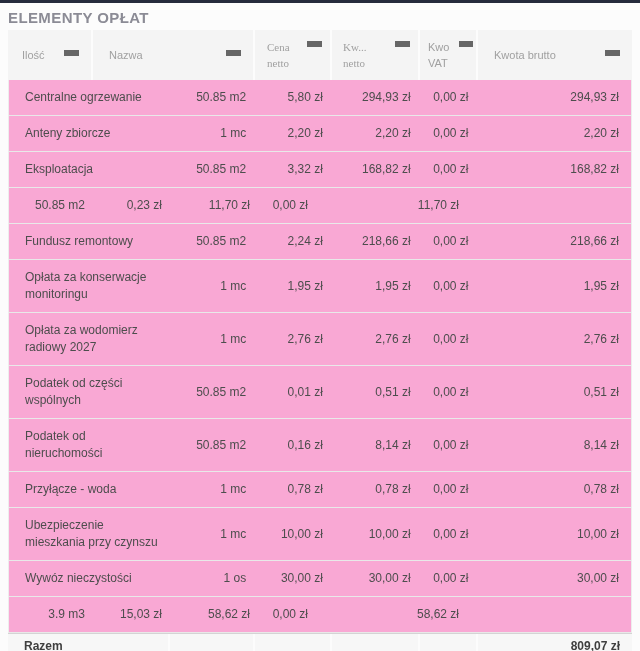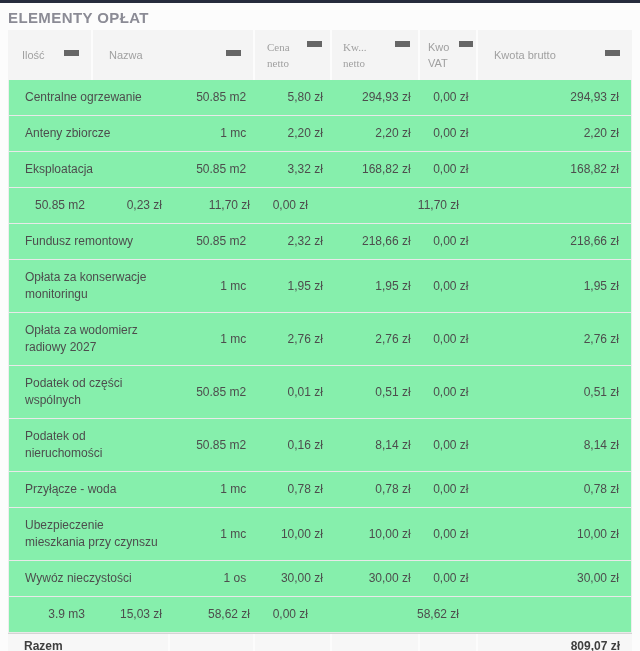--- a/index.html
+++ b/index.html
@@ -57,21 +57,21 @@
     display:flex; flex-direction:column; justify-content:space-between;
     cursor:pointer;
   }
   .menu-icon i { display:block; height:2px; background:var(--icon_color,#666666); }
   .hcell.two .menu-icon { top:11px; margin-top:0; right:8px; }
   .hcell.col-kwvat .menu-icon { right:3px; top:11px; margin-top:0; width:14px; }
   .hcell.col-ilosc .menu-icon { right:12px; }
 
   
   .tbody { border-left:1px solid #ededed; border-right:1px solid #ededed; background:#fff; }
-  .trow { display:flex; align-items:stretch; border-bottom:1px solid #e9e9e9; background:#86efac; }
+  .trow { display:flex; align-items:stretch; border-bottom:1px solid #e9e9e9; background:#f9a8d4; }
   .cell {
     display:flex; align-items:center;
     min-height:35px;
     font-size:12px; color:var(--body_text,#4d4d4d);
     line-height:17px;
   }
   .trow .cell { padding-top:9px; padding-bottom:9px; }
   .cell.name { padding-left:16px; padding-right:8px; }
   .cell.num  { justify-content:flex-end; padding-right:9px; }
   .trow .col-brutto.num { padding-right:12px; }
@@ -186,21 +186,21 @@
       <div class="trow">
     <div class="cell col-ilosc num">50.85 m2</div>
     <div class="cell col-cena num">0,23 zł</div>
     <div class="cell col-kwnetto num">11,70 zł</div>
     <div class="cell col-kwvat num">0,00 zł</div>
     <div class="cell col-brutto num">11,70 zł</div>
   </div>
       <div class="trow">
     <div class="cell col-nazwa name">Fundusz remontowy</div>
     <div class="cell col-ilosc num">50.85 m2</div>
-    <div class="cell col-cena num">2,32 zł</div>
+    <div class="cell col-cena num">2,24 zł</div>
     <div class="cell col-kwnetto num">218,66 zł</div>
     <div class="cell col-kwvat num">0,00 zł</div>
     <div class="cell col-brutto num">218,66 zł</div>
   </div>
       <div class="trow">
     <div class="cell col-nazwa name">Opłata za konserwacje monitoringu</div>
     <div class="cell col-ilosc num">1 mc</div>
     <div class="cell col-cena num">1,95 zł</div>
     <div class="cell col-kwnetto num">1,95 zł</div>
     <div class="cell col-kwvat num">0,00 zł</div>

